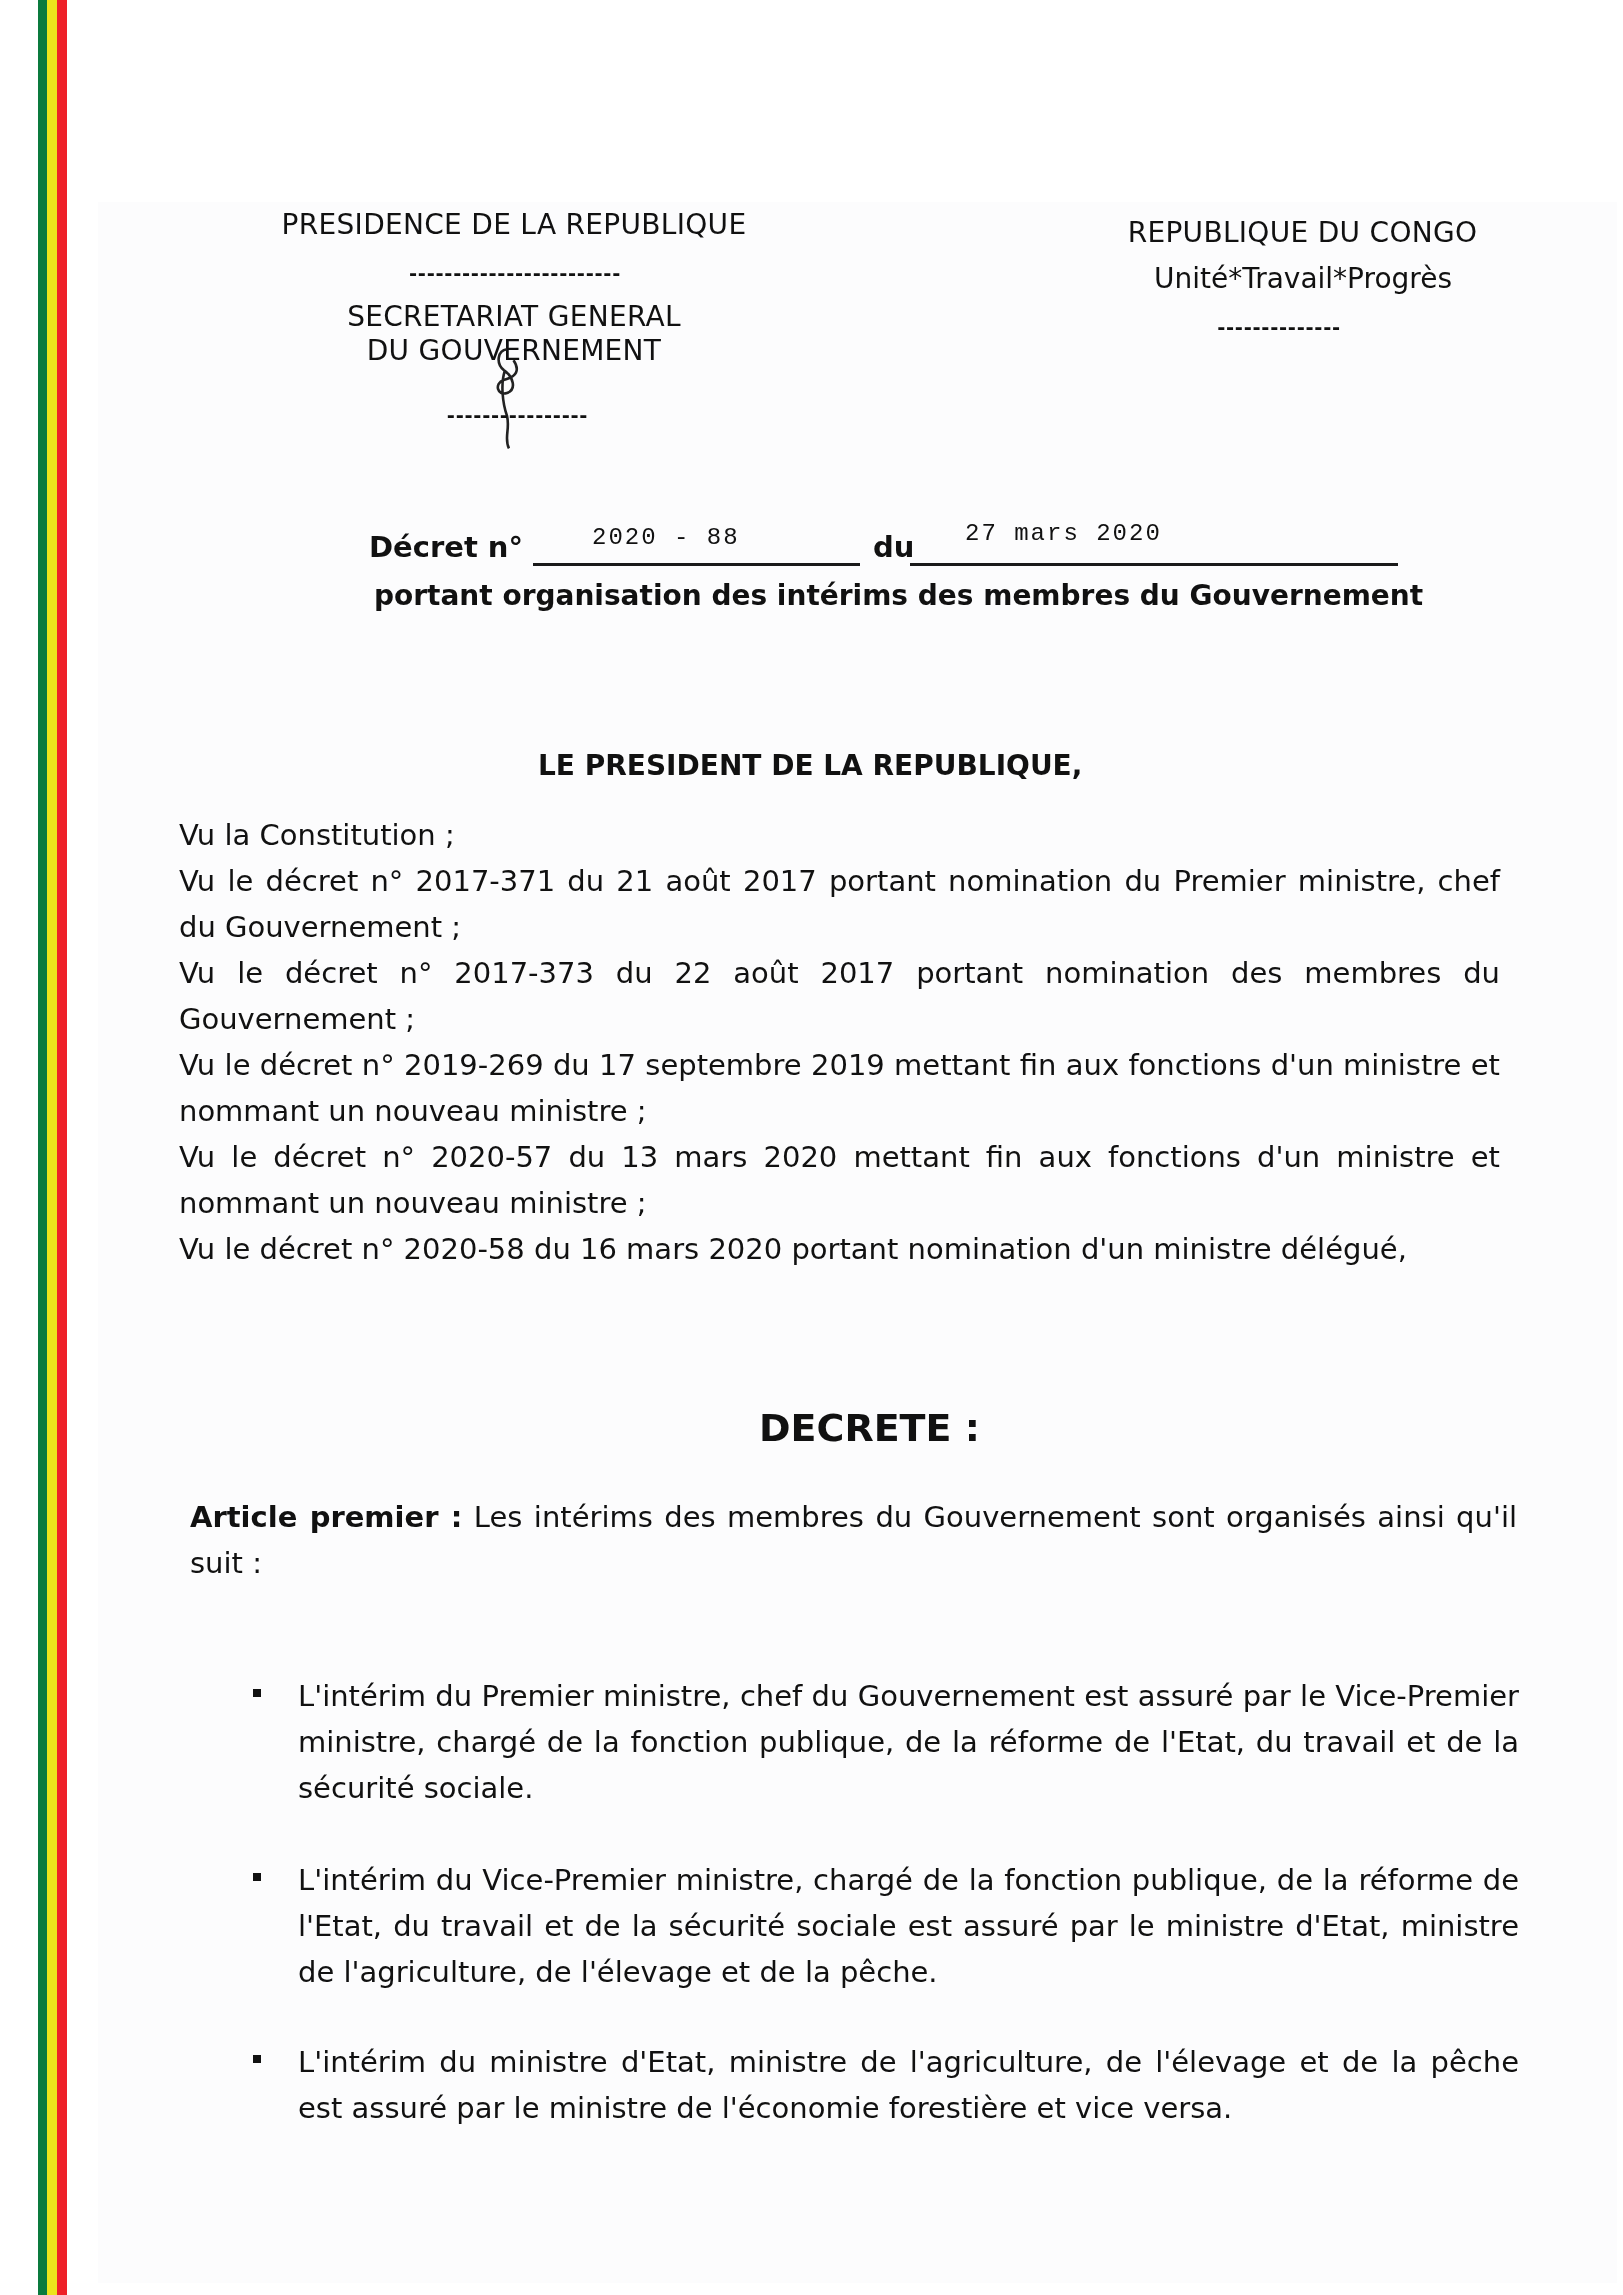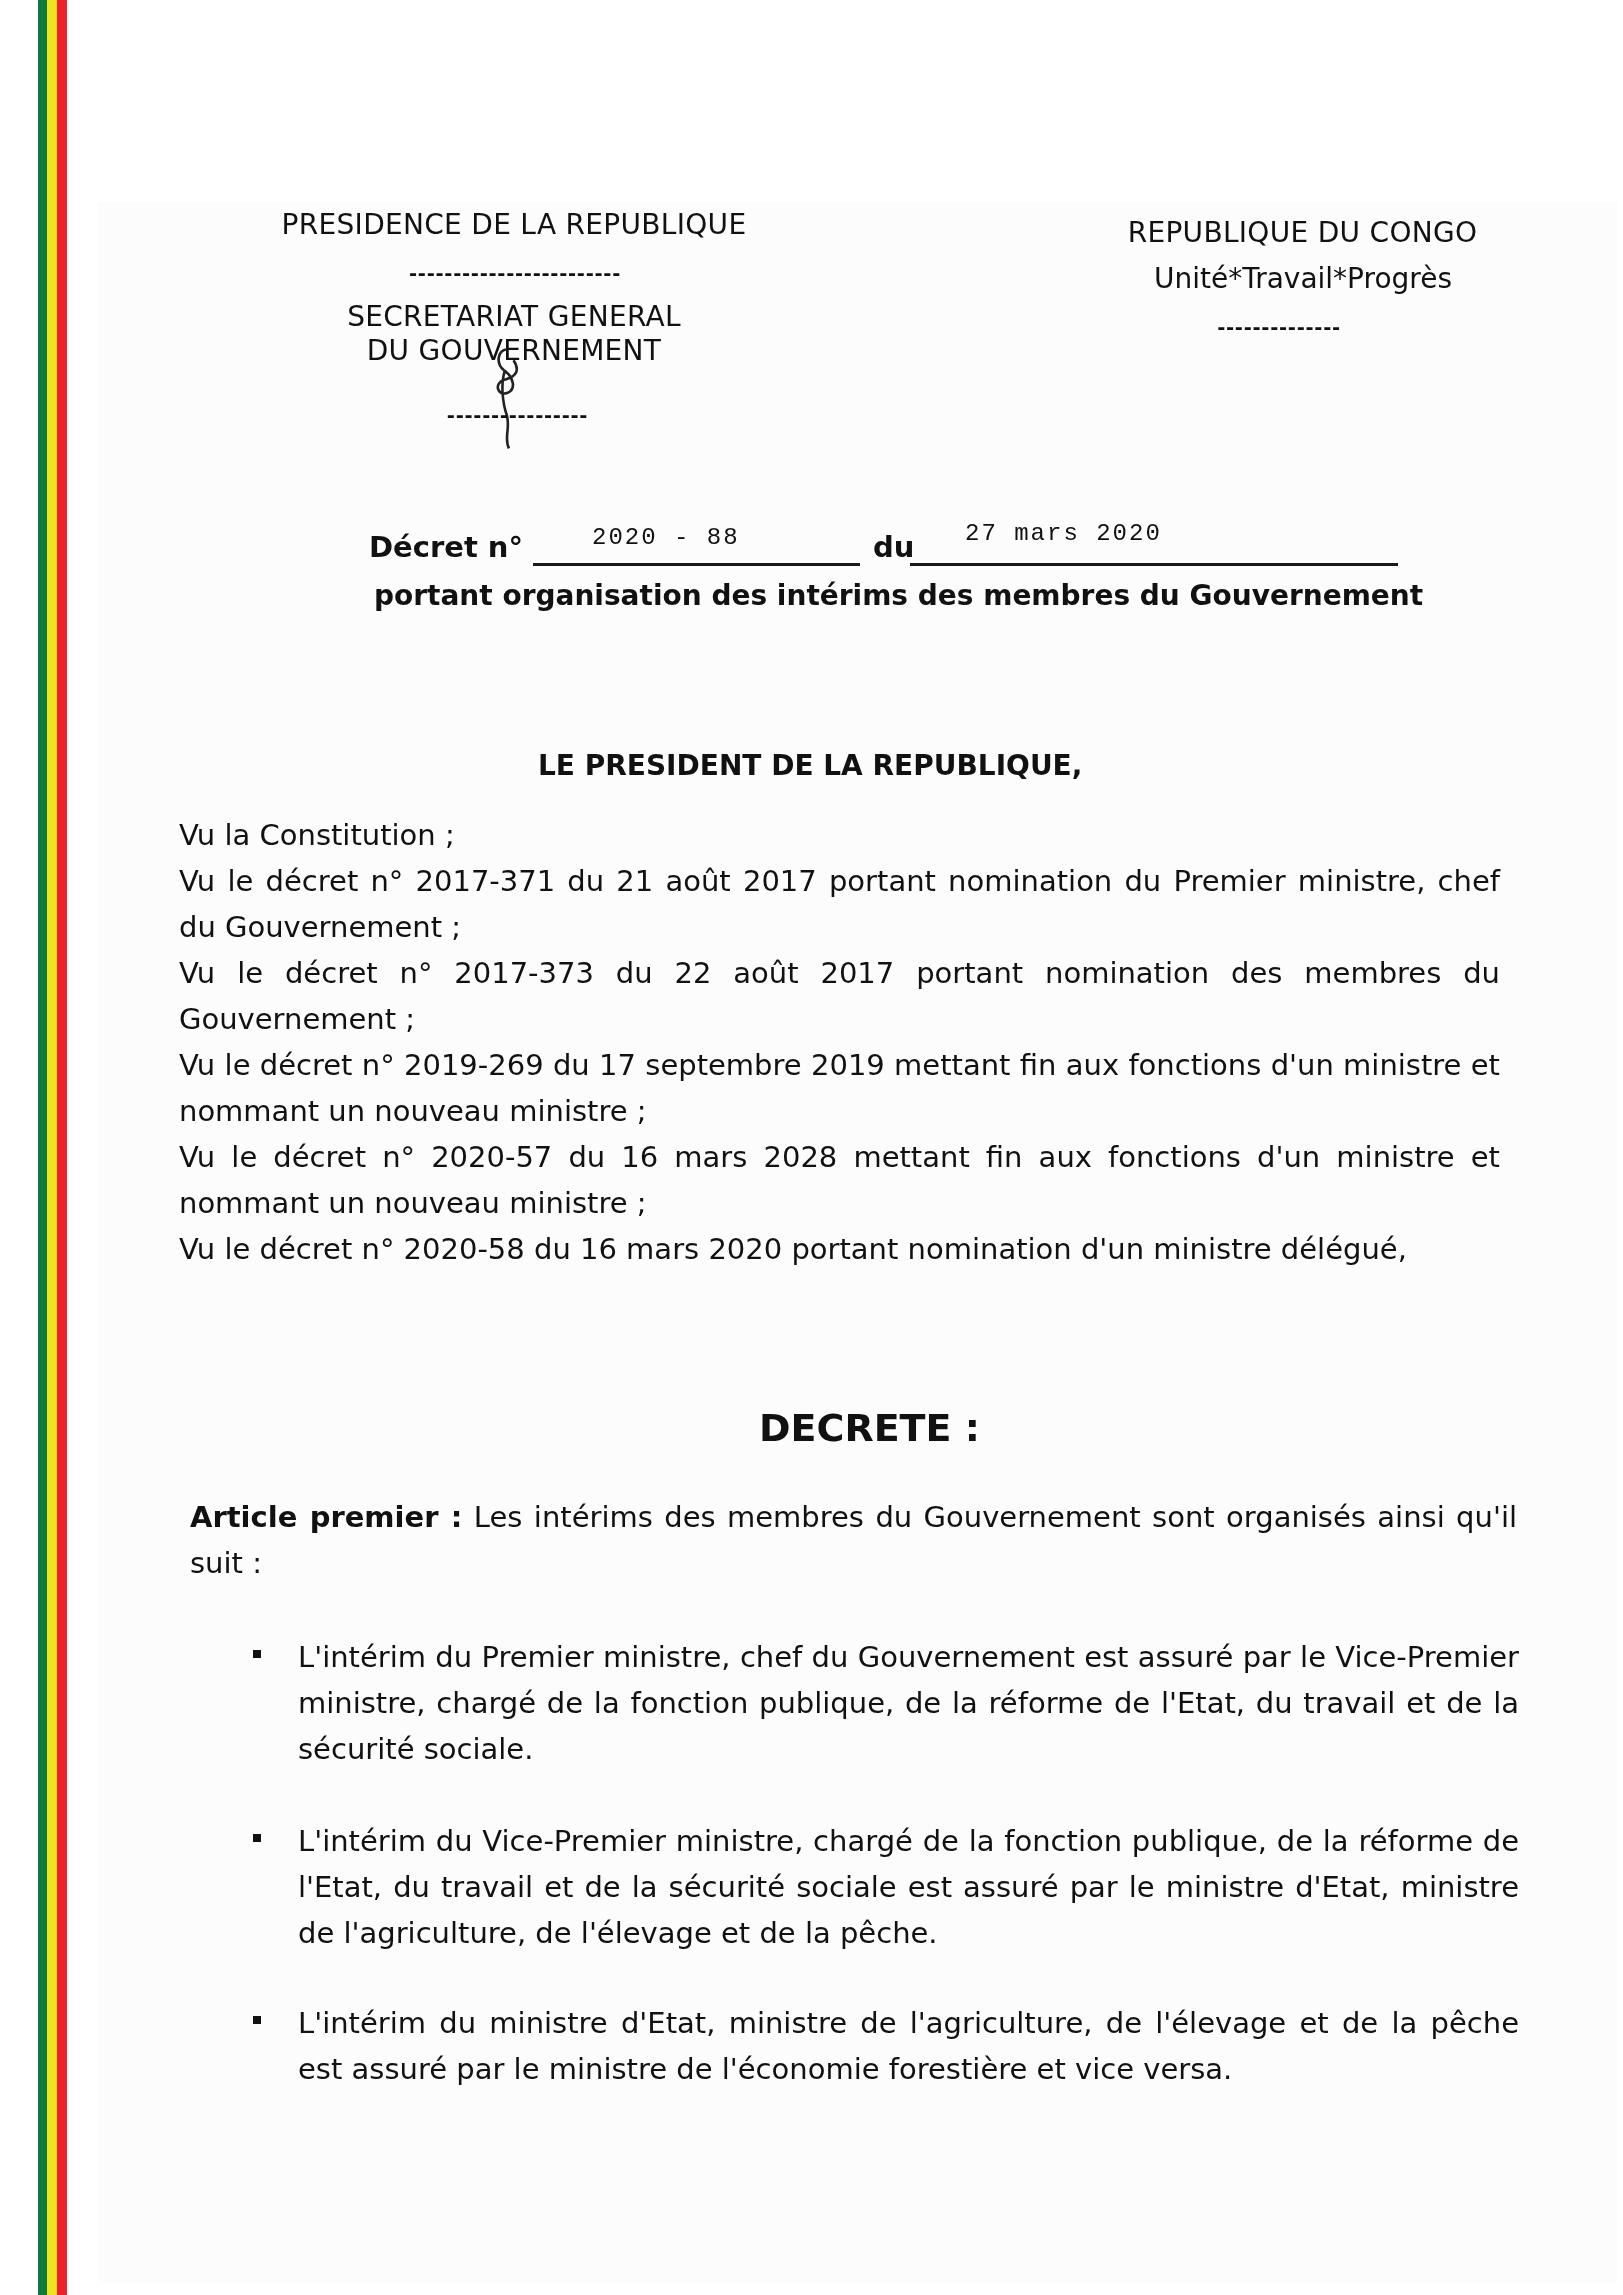--- a/index.html
+++ b/index.html
@@ -26,21 +26,21 @@
 
   .decree-line { font-size: 29px; font-weight: bold; }
   .typed { font-family: "Liberation Mono", "DejaVu Sans Mono", monospace; font-size: 24px; font-weight: normal; letter-spacing: 2px; }
   .uline { position: absolute; height: 2.6px; background: #1a1a1a; }
 
   .body-text {
     font-size: 29px; line-height: 46px; text-align: justify;
   }
   .body-text p { margin: 0; }
 
-  .bullet-item { position: absolute; left: 252px; width: 1267px; }
+  .bullet-item { position: absolute; left: 252px; width: 1267px; margin-top: 39px; }
   .bullet-sq { position: absolute; left: 1.3px; top: 15.7px; width: 7.9px; height: 7.9px; background: #111; }
   .bullet-text { margin-left: 46px; font-size: 29px; line-height: 46px; text-align: justify; }
   .bold { font-weight: bold; }
 </style>
 </head>
 <body>
 
 <div class="flag green"></div>
 <div class="flag yellow"></div>
 <div class="flag red"></div>
@@ -68,21 +68,21 @@
 <div class="abs typed" style="left:965px; top:520px;">27 mars 2020</div>
 <div class="abs decree-line" style="left:374px; top:579px; font-size:28px;">portant organisation des intérims des membres du Gouvernement</div>
 
 <div class="abs bold" style="left:538px; top:719px; font-size:28px;margin-top:30px;">LE PRESIDENT DE LA REPUBLIQUE,</div>
 
 <div class="abs body-text" style="left:179px; top:812px; width:1321px; white-space:normal;">
   <p>Vu la Constitution ;</p>
   <p>Vu le décret n° 2017-371 du 21 août 2017 portant nomination du Premier ministre, chef du Gouvernement ;</p>
   <p>Vu le décret n° 2017-373 du 22 août 2017 portant nomination des membres du Gouvernement ;</p>
   <p>Vu le décret n° 2019-269 du 17 septembre 2019 mettant fin aux fonctions d'un ministre et nommant un nouveau ministre ;</p>
-  <p>Vu le décret n° 2020-57 du 16 mars 2028 mettant fin aux fonctions d'un ministre et nommant un nouveau ministre ;</p>
+  <p>Vu le décret n° 2020-57 du 13 mars 2020 mettant fin aux fonctions d'un ministre et nommant un nouveau ministre ;</p>
   <p>Vu le décret n° 2020-58 du 16 mars 2020 portant nomination d'un ministre délégué,</p>
 </div>
 
 <div class="abs bold" style="left:759px; top:1406px; font-size:38px;">DECRETE :</div>
 
 <div class="abs body-text" style="left:190px; top:1494px; width:1327px; white-space:normal;">
   <p><span class="bold">Article premier :</span> <span>Les intérims des membres du Gouvernement sont organisés ainsi qu'il suit :</span></p>
 </div>
 
 <div class="bullet-item" style="top:1634px;">

